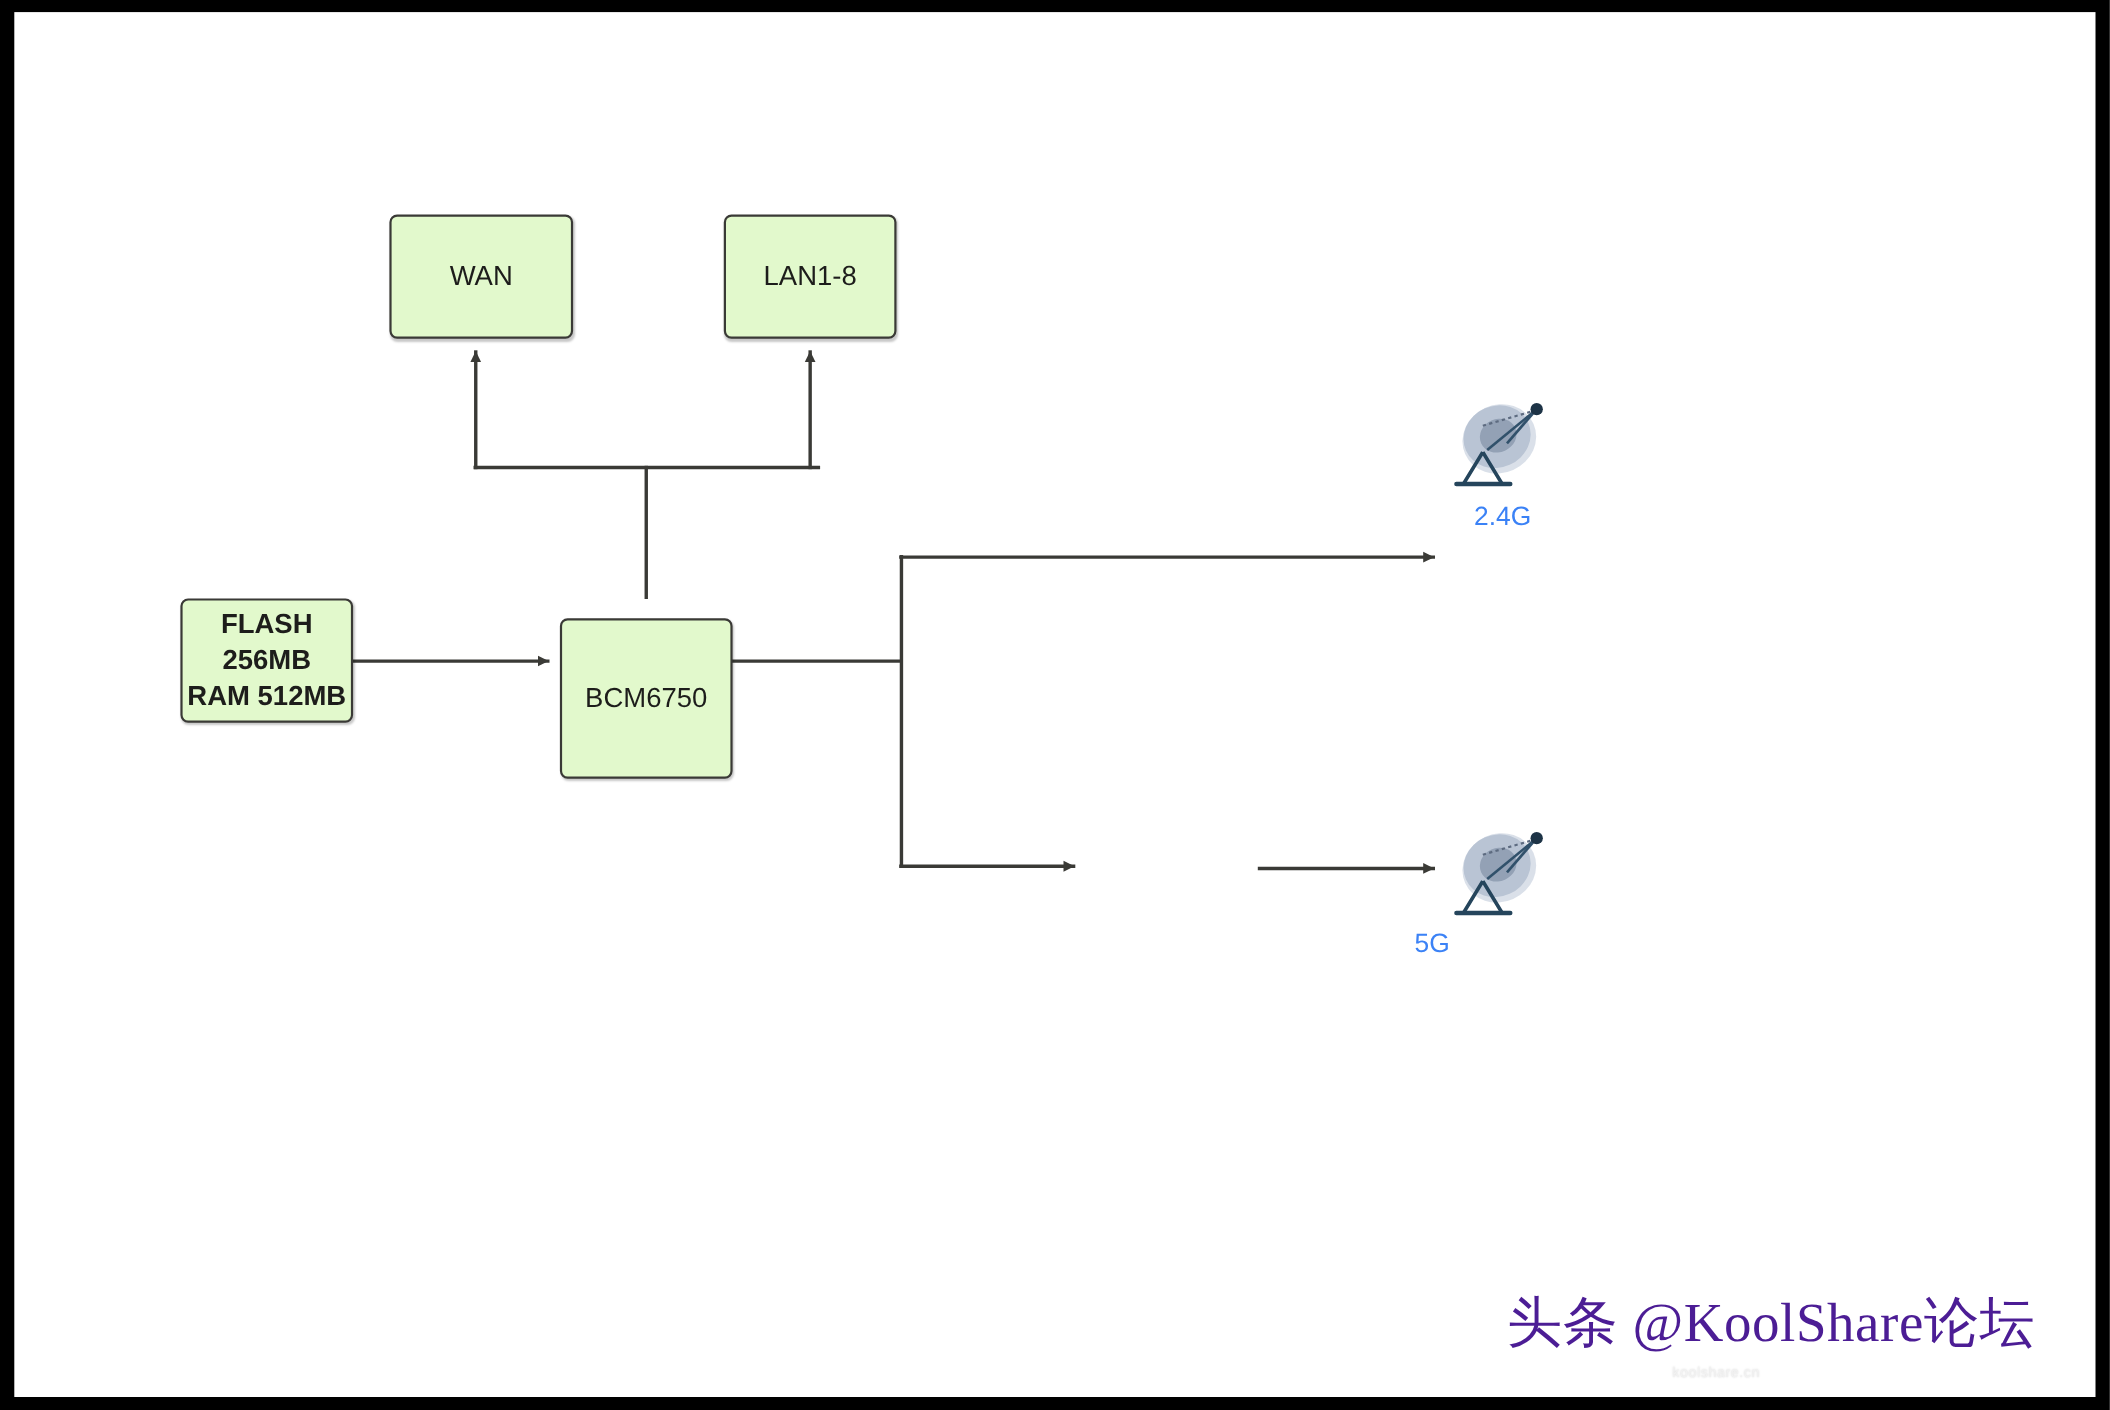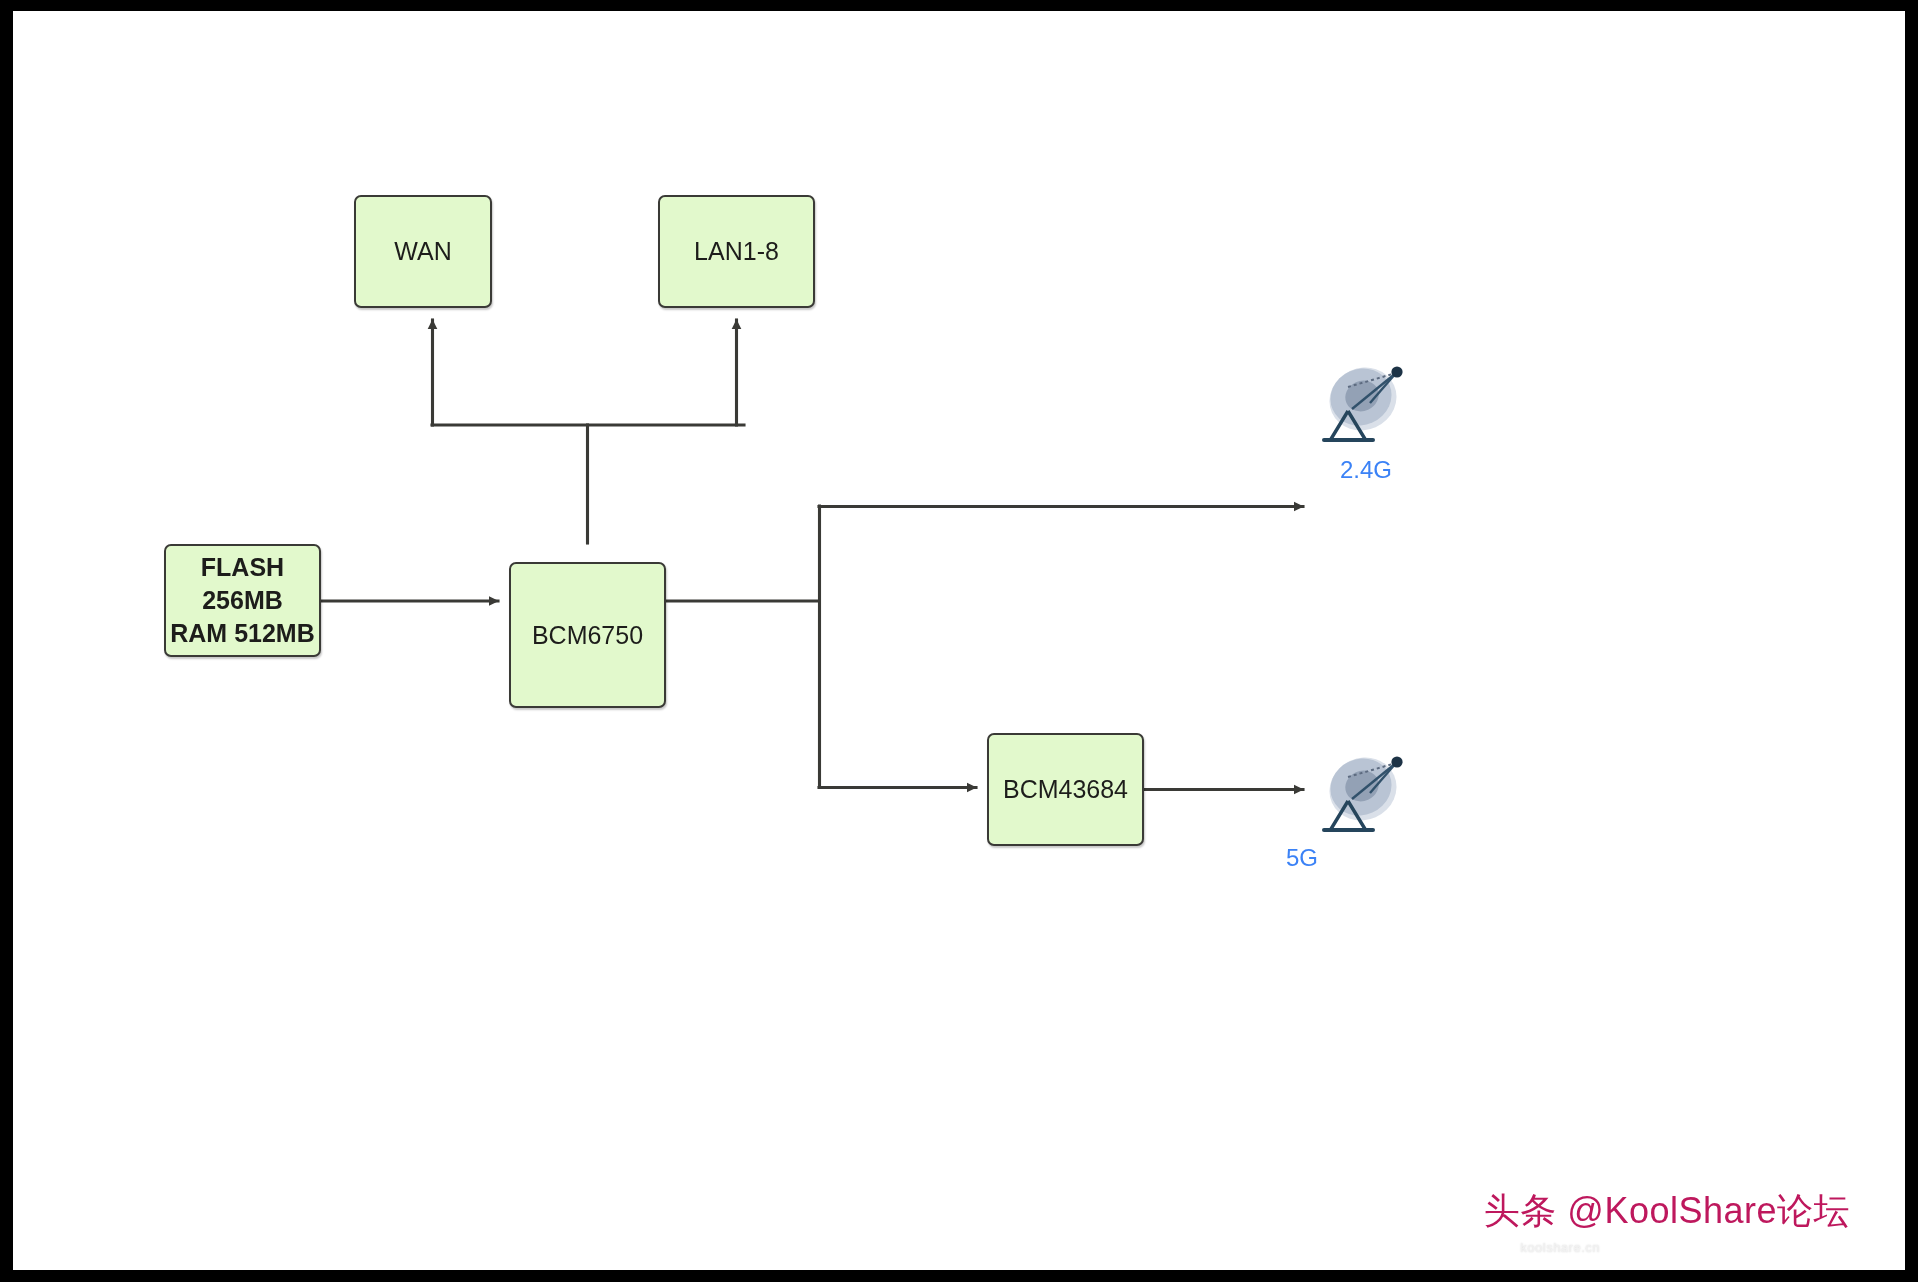--- a/index.html
+++ b/index.html
@@ -36,21 +36,21 @@
     display:flex;
     align-items:center;
     justify-content:center;
     text-align:center;
     color:#1d1d1b;
     font-size:25px;
     line-height:1.32;
     box-shadow:1px 2px 2px rgba(0,0,0,.22);
   }
   .node span{display:block;white-space:pre-line;}
-  #node-wan   {left:341px; top:184px; width:138px; height:113px;}
+  #node-wan   {left:341px; top:184px; width:167px; height:113px;}
   #node-lan   {left:645px; top:184px; width:157px; height:113px;}
   #node-mem   {left:151px; top:533px; width:157px; height:113px;font-weight:bold;}
   #node-soc   {left:496px; top:551px; width:157px; height:146px;}
   #node-wifi  {left:974px; top:722px; width:157px; height:113px;}
   
   .antenna{
     position:absolute;
     width:96px;height:86px;
   }
   #ant-24{left:1305px; top:352px;}
@@ -68,25 +68,25 @@
   #wm-logo{
     position:absolute;
     right:14px; bottom:6px;
     width:330px; height:112px;
     pointer-events:none;
     opacity:.92;
   }
   #wm-text{
     position:absolute;
     right:55px; bottom:34px;
-    font-size:36px;
-    color:#be185d;
+    font-size:50px;
+    color:#4c1d95;
     white-space:nowrap;
     letter-spacing:.5px;
-    font-family:Liberation Sans, sans-serif;
+    font-family:Liberation Serif, serif;
   }
   #wm-domain{
     position:absolute;
     right:305px; bottom:15px;
     font-size:13px;
     color:#f2f2f2;
     letter-spacing:.5px;
     white-space:nowrap;
     text-shadow:0 0 2px rgba(0,0,0,.18);
   }
@@ -137,23 +137,20 @@
 
     <div class="node" id="node-mem">
       <span>FLASH 256MB
 RAM 512MB</span>
     </div>
 
     <div class="node" id="node-soc">
       <span>BCM6750</span>
     </div>
 
-    <div class="node" id="node-wifi">
-      <span>BCM43684</span>
-    </div>
 
     <svg class="antenna" id="ant-24" viewBox="0 0 96 86">
       <g>
         <ellipse cx="45" cy="36" rx="34" ry="31" transform="rotate(-24 45 36)" fill="#cdd6e2" opacity=".75"></ellipse>
         <ellipse cx="43" cy="34" rx="31" ry="28" transform="rotate(-24 43 34)" fill="#b9c4d4"></ellipse>
         <ellipse cx="44" cy="33" rx="17" ry="15" transform="rotate(-24 44 33)" fill="#93a1b5"></ellipse>
         <path d="M30,24 L78,10" stroke="#5d6b80" stroke-width="2" fill="none" stroke-dasharray="3 3"></path>
         <path d="M34,46 L78,10" stroke="#31516b" stroke-width="2.4" fill="none"></path>
         <path d="M52,40 L78,10" stroke="#31516b" stroke-width="2.4" fill="none"></path>
         <circle cx="79" cy="9" r="5.6" fill="#1d3346"></circle>

